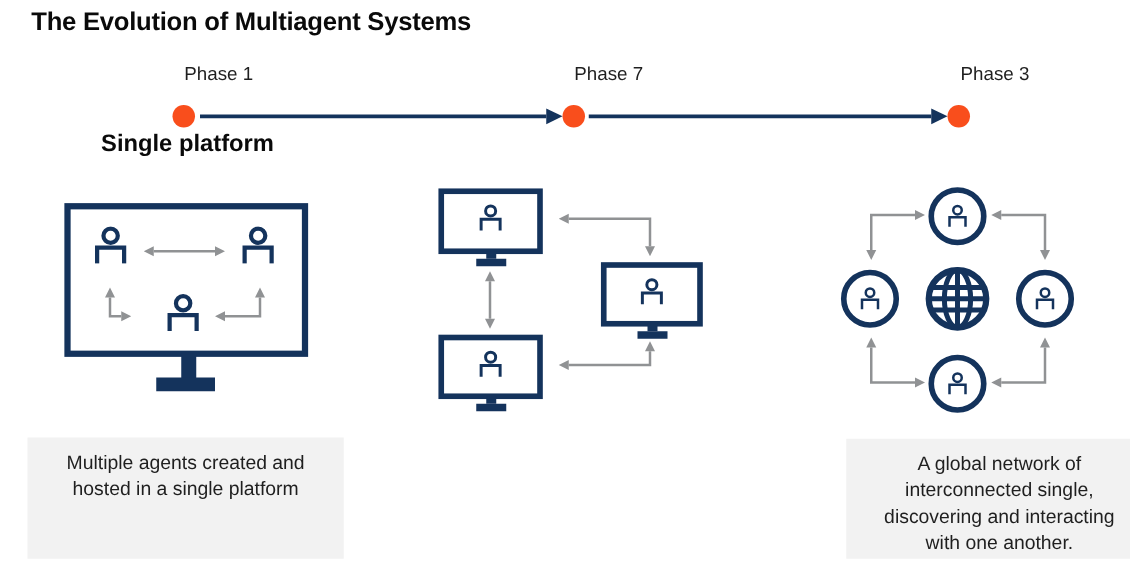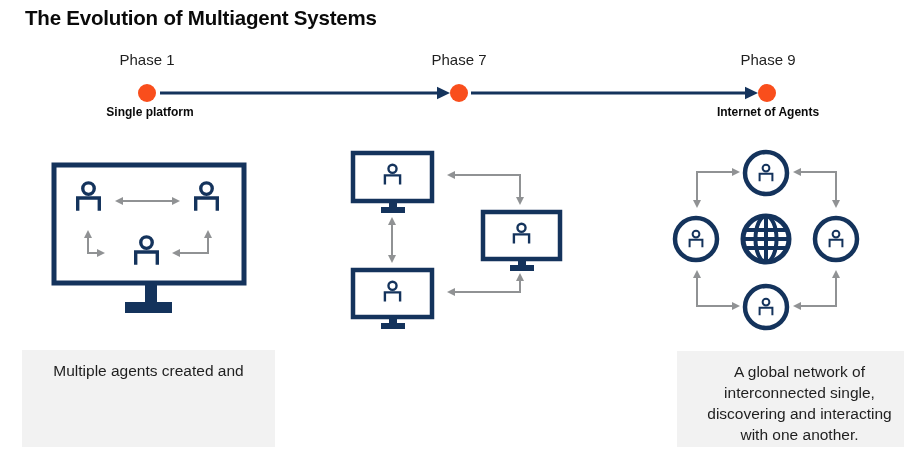--- a/index.html
+++ b/index.html
@@ -13,51 +13,50 @@
          letter-spacing:-0.2px;color:var(--title-color);}
   .timeline{position:absolute;left:0;top:74px;width:904px;height:40px;}
   .tl-line{stroke:var(--navy);stroke-width:3;}
   .nf{fill:var(--navy);}
   .of{fill:var(--orange);}
   .ns{stroke:var(--navy);fill:none;}
   .gs{stroke:var(--arrow-gray);fill:none;stroke-width:2;}
   .gf{fill:var(--arrow-gray);}
   .agent-use{color:var(--navy);}
   .phase-label{position:absolute;top:51px;transform:translateX(-50%);
-               font-size:15px;color:var(--text);white-space:nowrap;}
+               font-size:15px;color:var(--text);white-space:nowrap;margin-left:28px;}
   .phase-name{position:absolute;top:105px;transform:translateX(-50%);
-              font-size:12px;font-weight:bold;color:var(--title-color);white-space:nowrap;}
+              font-size:19px;font-weight:bold;color:var(--title-color);white-space:nowrap;}
   .illus{position:absolute;}
   .caption{position:absolute;height:97px;background:var(--caption-bg);
            padding-top:10px;text-align:center;font-size:15.5px;line-height:21px;
            color:var(--text);}
 </style>
 </head>
 <body>
 
 <div class="canvas">
 
   <div class="title">The Evolution of Multiagent Systems</div>
 
   <div class="phase-label" style="left:147px">Phase 1</div>
   <div class="phase-label" style="left:459px">Phase 7</div>
-  <div class="phase-label" style="left:768px">Phase 9</div>
+  <div class="phase-label" style="left:768px">Phase 3</div>
 
   <svg class="timeline" viewBox="0 0 904 40">
     <circle cx="147" cy="19" r="9" class="of"></circle>
     <line x1="160" y1="19" x2="437" y2="19" class="tl-line"></line>
     <polygon points="450,19 437,12.7 437,25.3" class="nf"></polygon>
     <circle cx="459" cy="19" r="9" class="of"></circle>
     <line x1="471" y1="19" x2="745" y2="19" class="tl-line"></line>
     <polygon points="758,19 745,12.7 745,25.3" class="nf"></polygon>
     <circle cx="767" cy="19" r="9" class="of"></circle>
   </svg>
 
   <div class="phase-name" style="left:150px">Single platform</div>
-  <div class="phase-name" style="left:768px">Internet of Agents</div>
 
   <svg width="0" height="0" style="position:absolute" aria-hidden="true">
     <defs>
       <symbol id="agent" viewBox="0 0 40 44">
         <circle cx="20" cy="11" r="8.5" fill="none" stroke="currentColor" stroke-width="5"></circle>
         <path d="M4 44 V25 H36 V44" fill="none" stroke="currentColor" stroke-width="5"></path>
       </symbol>
     </defs>
   </svg>
 
@@ -165,20 +164,21 @@
     </g>
     <g>
       <path d="M176 133 V161 H141" class="gs"></path>
       <polygon points="176,125 172,133 180,133" class="gf"></polygon>
       <polygon points="133,161 141,157 141,165" class="gf"></polygon>
     </g>
   </svg>
 
   <div class="caption" style="left:22px;top:350px;width:253px">
     <div>Multiple agents created and</div>
+    <div>hosted in a single platform</div>
   </div>
   <div class="caption" style="left:677px;top:351px;width:245px;height:96px">
     <div>A global network of</div>
     <div>interconnected single,</div>
     <div>discovering and interacting</div>
     <div>with one another.</div>
   </div>
 
 </div>
 

